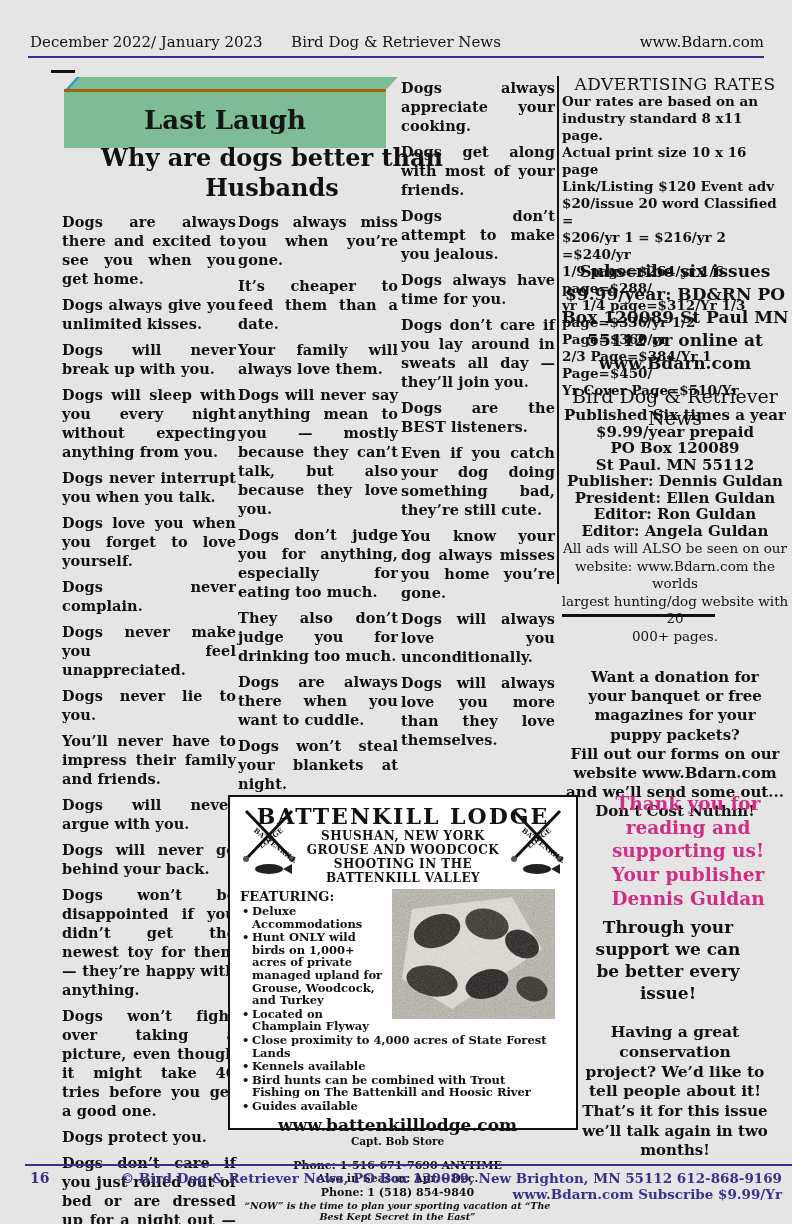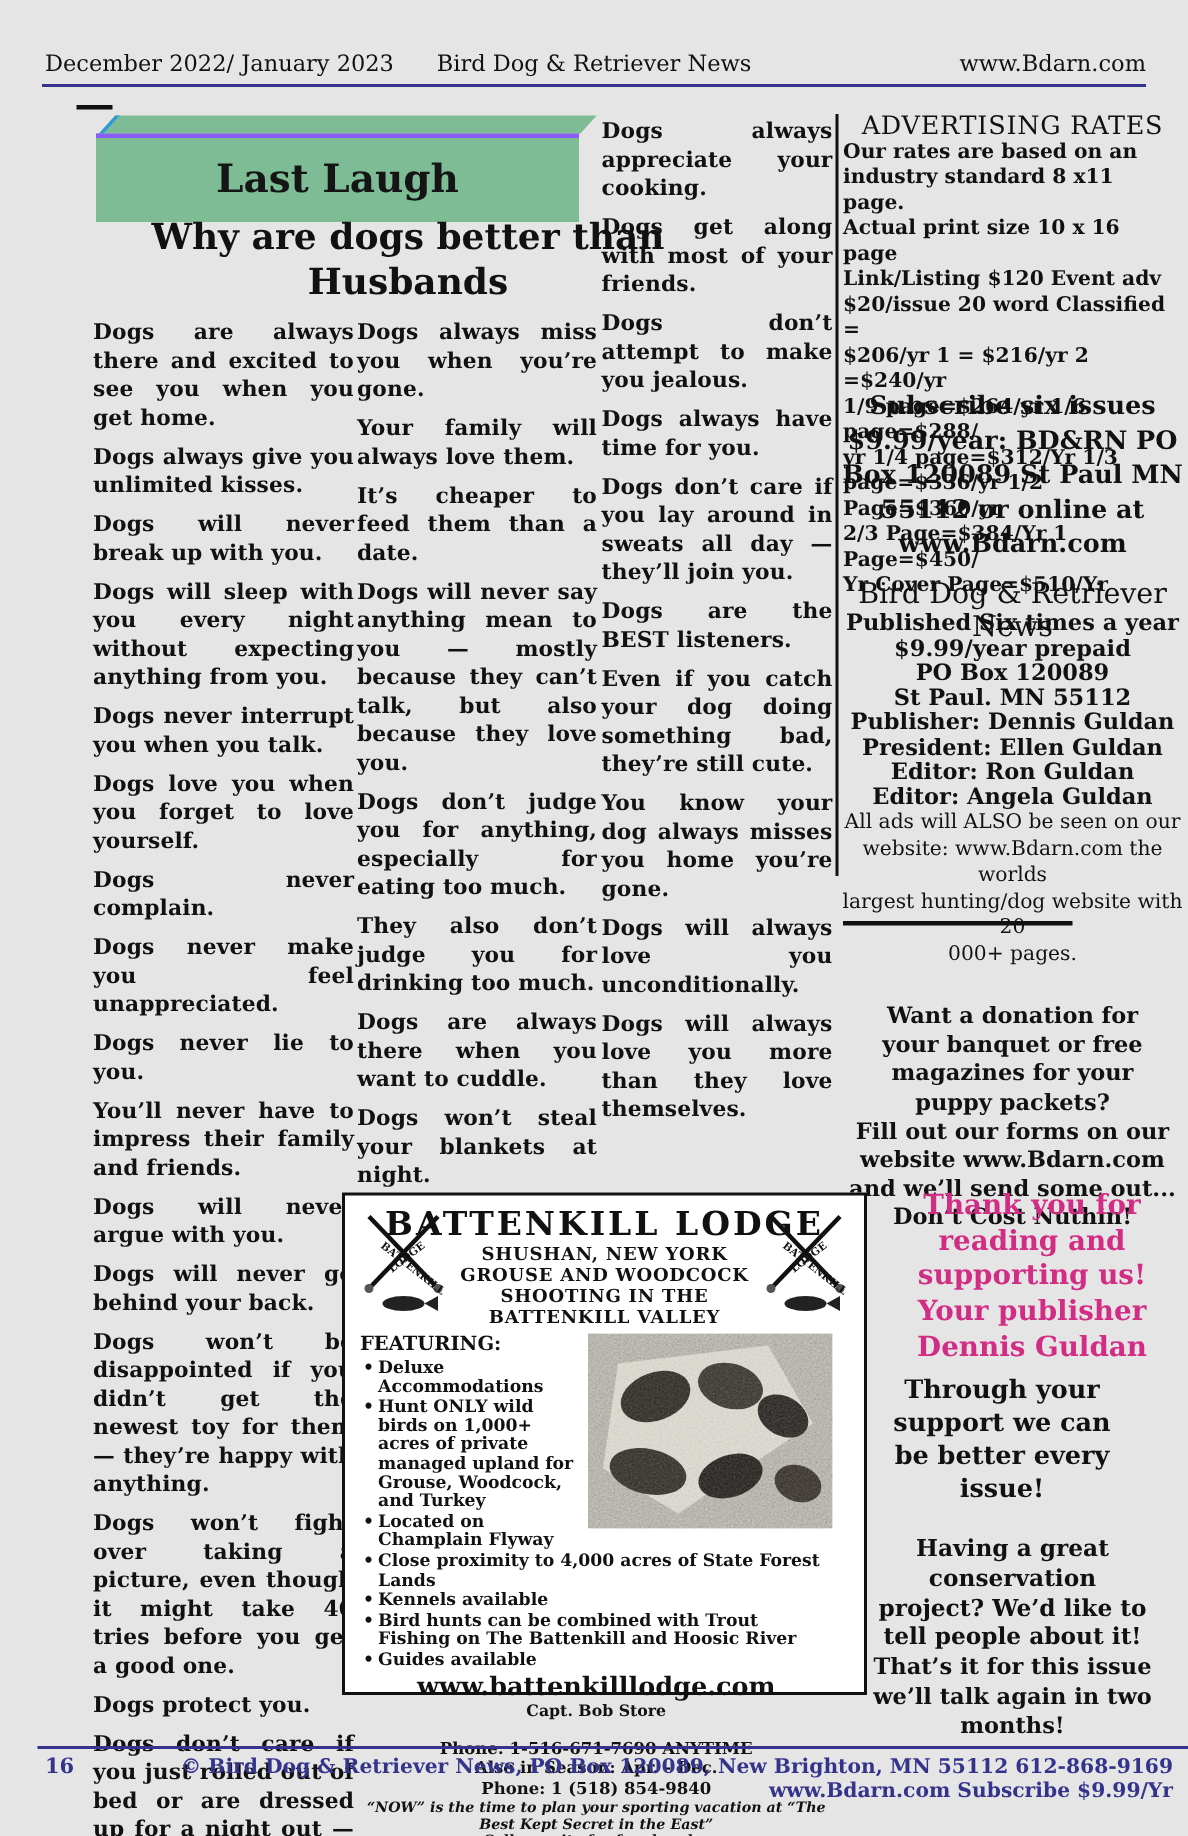--- a/index.html
+++ b/index.html
@@ -8,21 +8,21 @@
   
   .hdr-date{position:absolute;left:30px;top:33px;font-size:15px;}
   .hdr-title{position:absolute;left:0;right:0;top:33px;text-align:center;font-size:15px;}
   .hdr-site{position:absolute;right:28px;top:33px;font-size:15px;}
   .hdr-rule{position:absolute;left:28px;right:28px;top:56px;height:2px;background:#34348c;}
   
   .banner-top{position:absolute;left:66px;top:77px;width:318px;height:12px;background:#7ebc96;
               transform:skewX(-42deg);transform-origin:bottom left;border-left:3px solid #2e9bd6;}
   .banner-dash{position:absolute;left:51px;top:70px;width:24px;height:3px;background:#111;}
   .banner{position:absolute;left:64px;top:89px;width:322px;height:56px;background:#7ebc96;
-          border-top:3px solid #8b5cf6;display:flex;align-items:center;justify-content:center;}
+          border-top:3px solid #a16207;display:flex;align-items:center;justify-content:center;}
   .banner span{font-size:26px;font-weight:bold;color:#151515;}
   
   .headline{position:absolute;left:55px;top:143px;width:350px;text-align:center;
             font-size:24px;line-height:30px;font-weight:bold;margin-left:42px;}
   
   .col{position:absolute;}
   .col p{font-size:14.5px;line-height:19px;font-weight:bold;text-align:justify;
          margin:0 0 7px 0;letter-spacing:.1px;}
   .col1{left:62px;top:212px;width:174px;}
   .col2{left:238px;top:212px;width:160px;}
@@ -102,22 +102,22 @@
       <p>You’ll never have to impress their family and friends.</p>
       <p>Dogs will never argue with you.</p>
       <p>Dogs will never go behind your back.</p>
       <p>Dogs won’t be disappointed if you didn’t get the newest toy for them — they’re happy with anything.</p>
       <p>Dogs won’t fight over taking a picture, even though it might take 40 tries before you get a good one.</p>
       <p>Dogs protect you.</p>
       <p>Dogs don’t care if you just rolled out of bed or are dressed up for a night out — they still think you’re great.</p>
     </div>
   <div class="col col2">
       <p>Dogs always miss you when you’re gone.</p>
+      <p>It’s cheaper to feed them than a date.</p>
       <p>Your family will always love them.</p>
-      <p>It’s cheaper to feed them than a date.</p>
       <p>Dogs will never say anything mean to you — mostly because they can’t talk, but also because they love you.</p>
       <p>Dogs don’t judge you for anything, especially for eating too much.</p>
       <p>They also don’t judge you for drinking too much.</p>
       <p>Dogs are always there when you want to cuddle.</p>
       <p>Dogs won’t steal your blankets at night.</p>
       <p>Dogs won’t ditch you for other “better” plans.</p>
     </div>
   <div class="col col3">
       <p>Dogs always appreciate your cooking.</p>
       <p>Dogs get along with most of your friends.</p>

